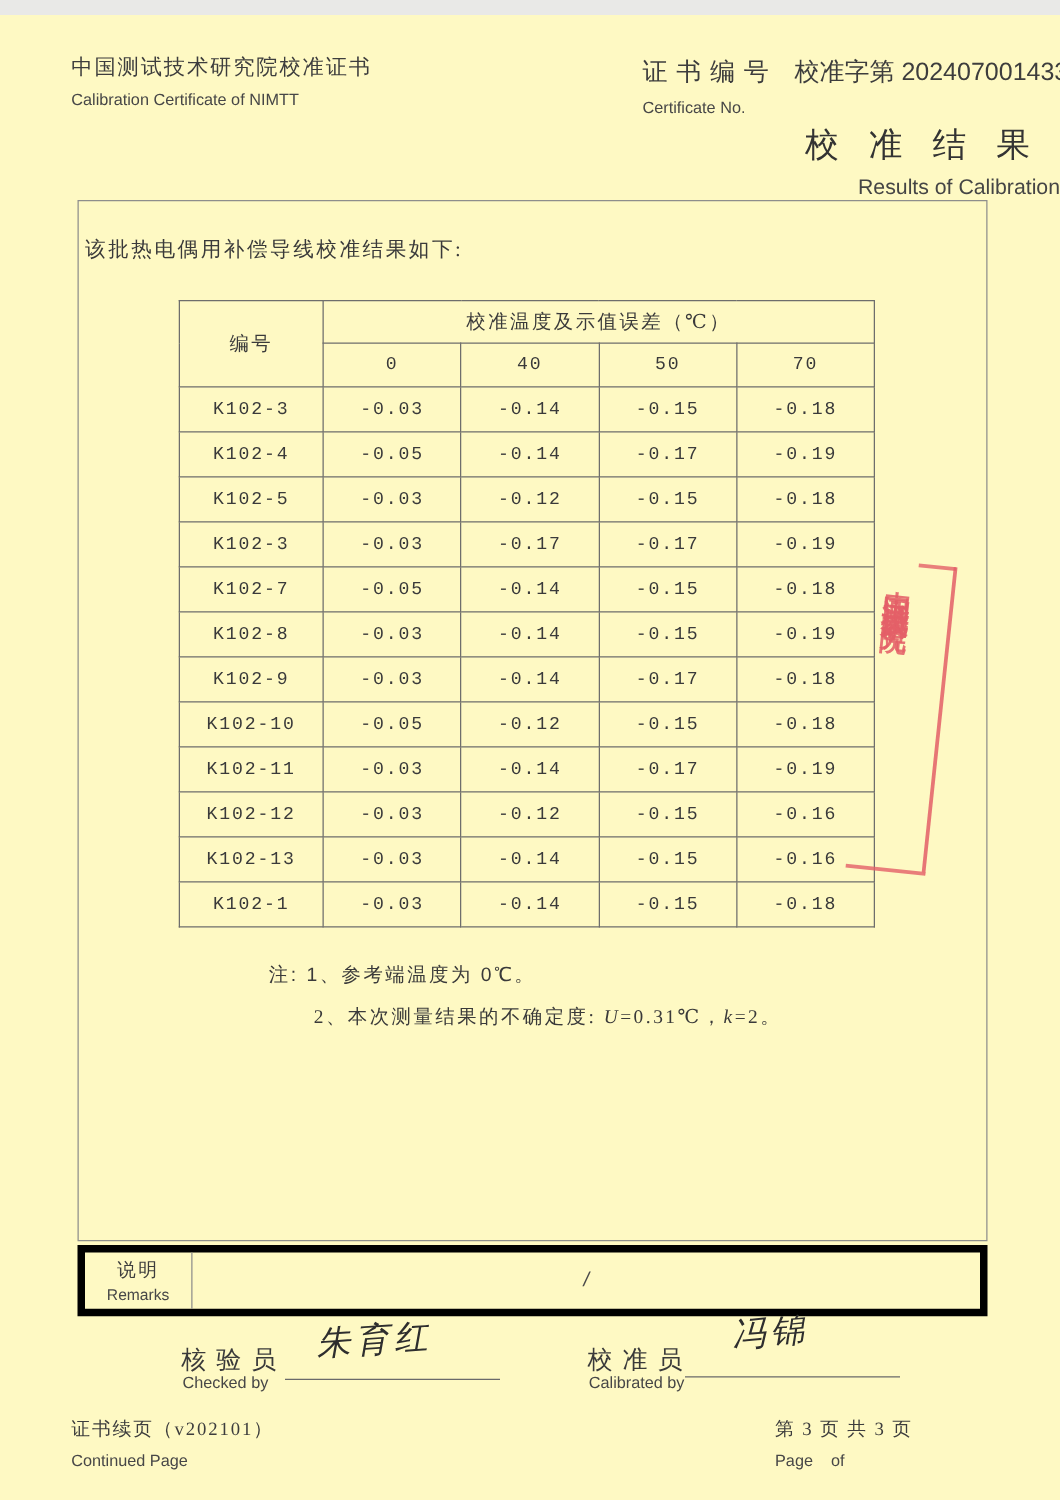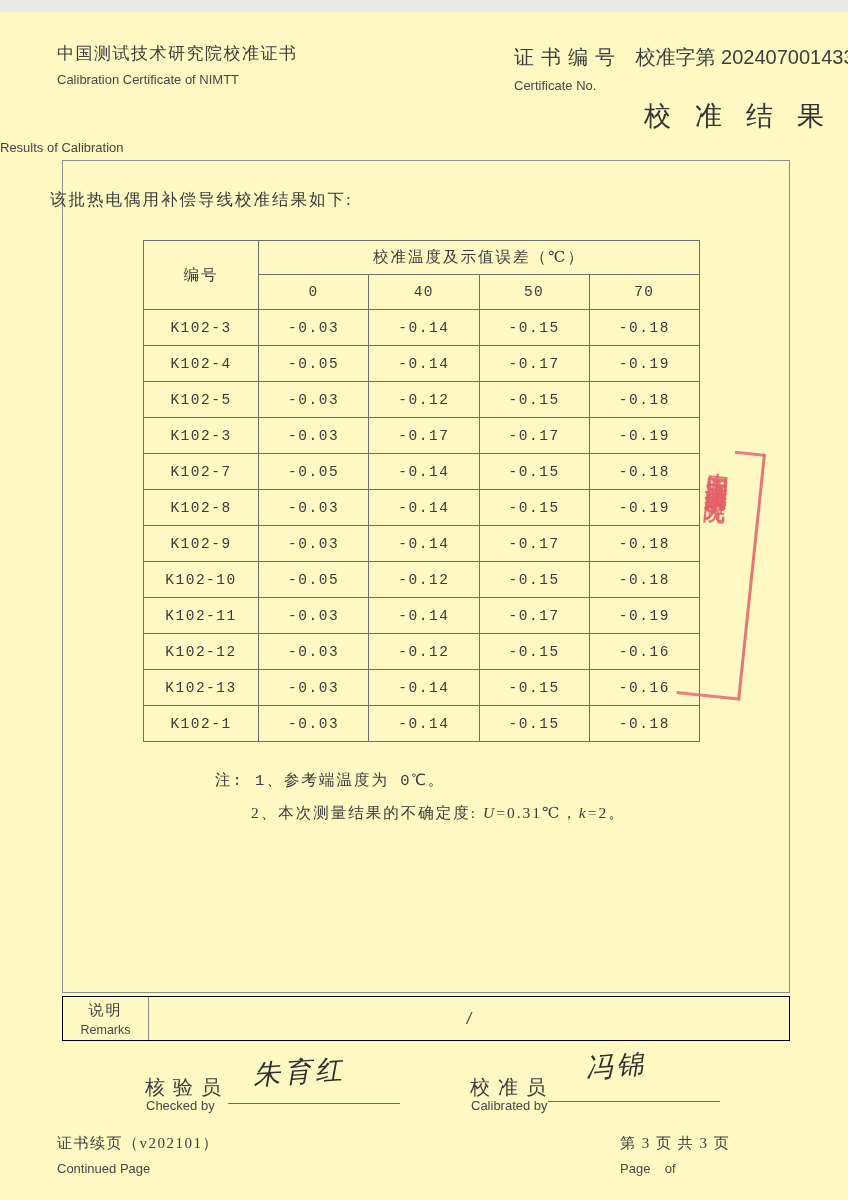--- a/index.html
+++ b/index.html
@@ -23,30 +23,30 @@
   .hdr-right .lbl { letter-spacing: 7px; margin-right: 8px; }
   .hdr-right .en { font-size: 13px; margin-top: 7px; color: #474747; }
   
   .title-zh {
     position: absolute; top: 86px; left: 0; width: 100%;
     text-align: right; font-size: 27px; font-weight: 500;
     letter-spacing: 24px; text-indent: 24px; color: #333;
   }
   .title-en {
     position: absolute; top: 128px; left: 0; width: 100%;
-    text-align: left; font-size: 13px; color: #454545;
+    text-align: right; font-size: 17px; color: #454545;
   }
   
   .main-box {
     position: absolute; left: 62px; top: 148px;
     width: 728px; height: 833px;
     border: 1px solid #8e8e8c; background: transparent;
   }
   .intro {
-    position: absolute; left: 50px; top: 177px;
+    position: absolute; left: 68px; top: 177px;
     font-size: 16.5px; letter-spacing: 2px; color: #3a3a3a;
     font-family: "Liberation Serif", "DejaVu Serif", serif;
   }
   
   table.cal {
     position: absolute; left: 143px; top: 228px;
     width: 557px; border-collapse: collapse; table-layout: fixed;
   }
   table.cal th, table.cal td {
     border: 1px solid #6e6e6c;
@@ -55,21 +55,21 @@
     color: #3a3a3a;
     font-family: "Liberation Mono", "DejaVu Sans Mono", monospace;
     font-size: 14.5px; letter-spacing: 1.5px;
   }
   table.cal th.cjk { font-family: "Liberation Serif", "DejaVu Serif", serif; font-size: 15.5px; letter-spacing: 2px; }
   tr.hrow1 { height: 34px; }
   tr.hrow2 { height: 35px; }
   tr.drow  { height: 36px; }
   
   .note1 { position: absolute; left: 215px; top: 758px; font-size: 15.5px; letter-spacing: 2px;
-           font-family: Liberation Mono, monospace; color: #3a3a3a; }
+           font-family: Liberation Sans, sans-serif; color: #3a3a3a; }
   .note2 { position: absolute; left: 251px; top: 791px; font-size: 15.5px; letter-spacing: 2px;
            font-family: "Liberation Serif", "DejaVu Serif", serif; color: #3a3a3a; }
   .note2 .it { font-style: italic; font-family: "Liberation Serif", serif; }
   
   .stamp {
     position: absolute; left: 702px; top: 442px;
     width: 64px; height: 248px;
     transform: rotate(6deg); transform-origin: top right;
     border-right: 3.5px solid rgba(228,96,104,0.85);
     border-bottom: 3.5px solid rgba(228,96,104,0.8);
@@ -82,22 +82,22 @@
   .stamp .stxt {
     position: absolute; left: 8px; top: 6px; height: 240px;
     writing-mode: vertical-rl; text-orientation: upright;
     font-size: 22px; line-height: 1; letter-spacing: 3.5px;
     color: rgba(228,96,104,0.88); font-weight: 600;
     font-family: "Liberation Serif", "DejaVu Serif", serif;
   }
   
   .remarks-box {
     position: absolute; left: 62px; top: 984px;
-    width: 728px; height: 45px;
-    border: 1px solid #000000; display: flex;
+    width: 728px; height: 57px;
+    border: 6px solid #000000; display: flex;
   }
   .remarks-label {
     width: 86px; border-right: 1px solid #8e8e8c;
     display: flex; flex-direction: column; align-items: center; justify-content: center;
   }
   .remarks-label .zh { font-size: 15px; letter-spacing: 2px; color: #3d3d3d; }
   .remarks-label .en { font-size: 12.5px; margin-top: 3px; color: #474747; }
   .remarks-content {
     flex: 1; display: flex; align-items: center; justify-content: center;
     font-size: 16px; color: #4a4a4a; font-style: italic;

